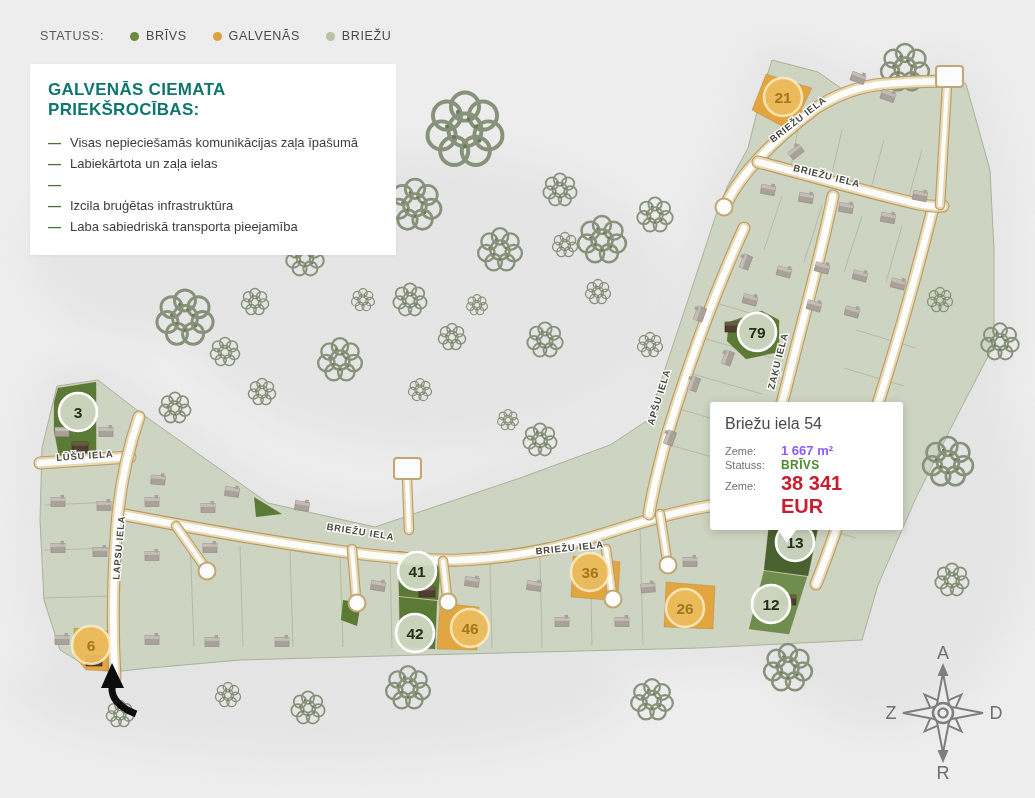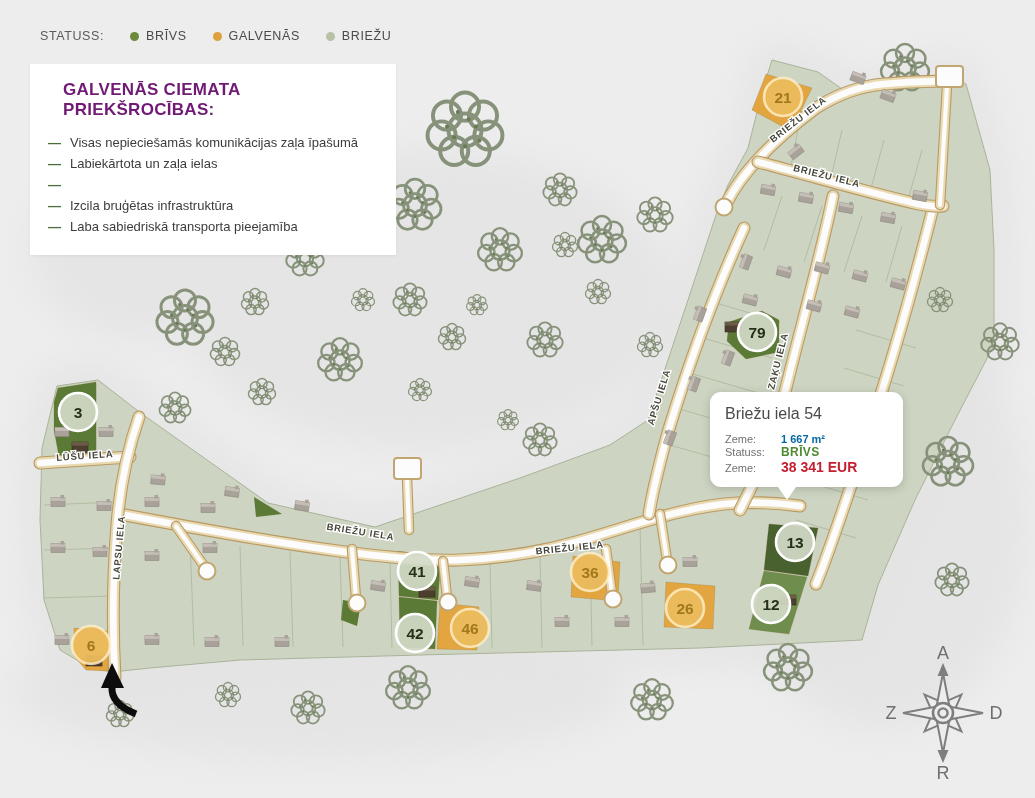--- a/index.html
+++ b/index.html
@@ -18,44 +18,44 @@
   .legend .lg-title{color:#5a5a5a;}
   .legend .lg-item{display:flex;align-items:center;gap:7px;}
   .legend .dot{width:9px;height:9px;border-radius:50%;display:inline-block;}
   
   .benefits{
     position:absolute;left:30px;top:64px;width:366px;box-sizing:border-box;
     background:#ffffff;padding:16px 18px 18px 18px;
     box-shadow:0 1px 3px rgba(0,0,0,.06);
   }
   .benefits h1{
-    margin:0 0 12px 15px;font-size:17px;letter-spacing:.3px;color:#701a75;font-weight:bold;
+    margin:0 0 12px 0;font-size:17px;letter-spacing:.3px;color:#0f766e;font-weight:bold;
   }
   .benefits .b-item{
     display:flex;gap:9px;align-items:flex-start;
     font-size:13px;color:#3c3c3c;line-height:21px;
   }
   .benefits .dash{color:#4c6e3c;font-weight:bold;}
   
   .tooltip{
-    position:absolute;left:710px;top:392px;width:163px;background:#fff;
-    border-radius:11px;box-shadow:0 2px 10px rgba(0,0,0,.18);
+    position:absolute;left:710px;top:402px;width:163px;background:#fff;
+    border-radius:3px;box-shadow:0 2px 10px rgba(0,0,0,.18);
     padding:13px 15px 12px 15px;z-index:5;
   }
   .tooltip:after{
     content:"";position:absolute;left:68px;bottom:-13px;
     border:13px solid transparent;border-top-color:#fff;border-bottom:0;
     border-left-width:9px;border-right-width:9px;
   }
   .tooltip .tt-title{font-size:16px;color:#4a4a4a;margin:0 0 10px 0;font-weight:normal;}
   .tooltip .tt-row{display:flex;align-items:baseline;}
   .tooltip .tt-label{width:56px;font-size:11px;color:#707070;flex:none;}
-  .tooltip .tt-val{font-size:11px;color:#0369a1;font-weight:bold;}
+  .tooltip .tt-val{font-size:13px;color:#8b5cf6;font-weight:bold;}
   .tooltip .tt-val.status{color:#4e8a31;font-size:12px;letter-spacing:.4px;}
-  .tooltip .tt-val.price{color:#c51f30;font-size:14px;}
+  .tooltip .tt-val.price{color:#c51f30;font-size:20px;}
 </style>
 </head>
 <body>
 
 <svg id="map-svg" width="1035" height="798" viewBox="0 0 1035 798">
     <defs>
       <filter id="soft" x="-50%" y="-50%" width="200%" height="200%">
         <feGaussianBlur stdDeviation="18"></feGaussianBlur>
       </filter>
       <symbol id="tree" viewBox="-12 -12 24 24" overflow="visible">

